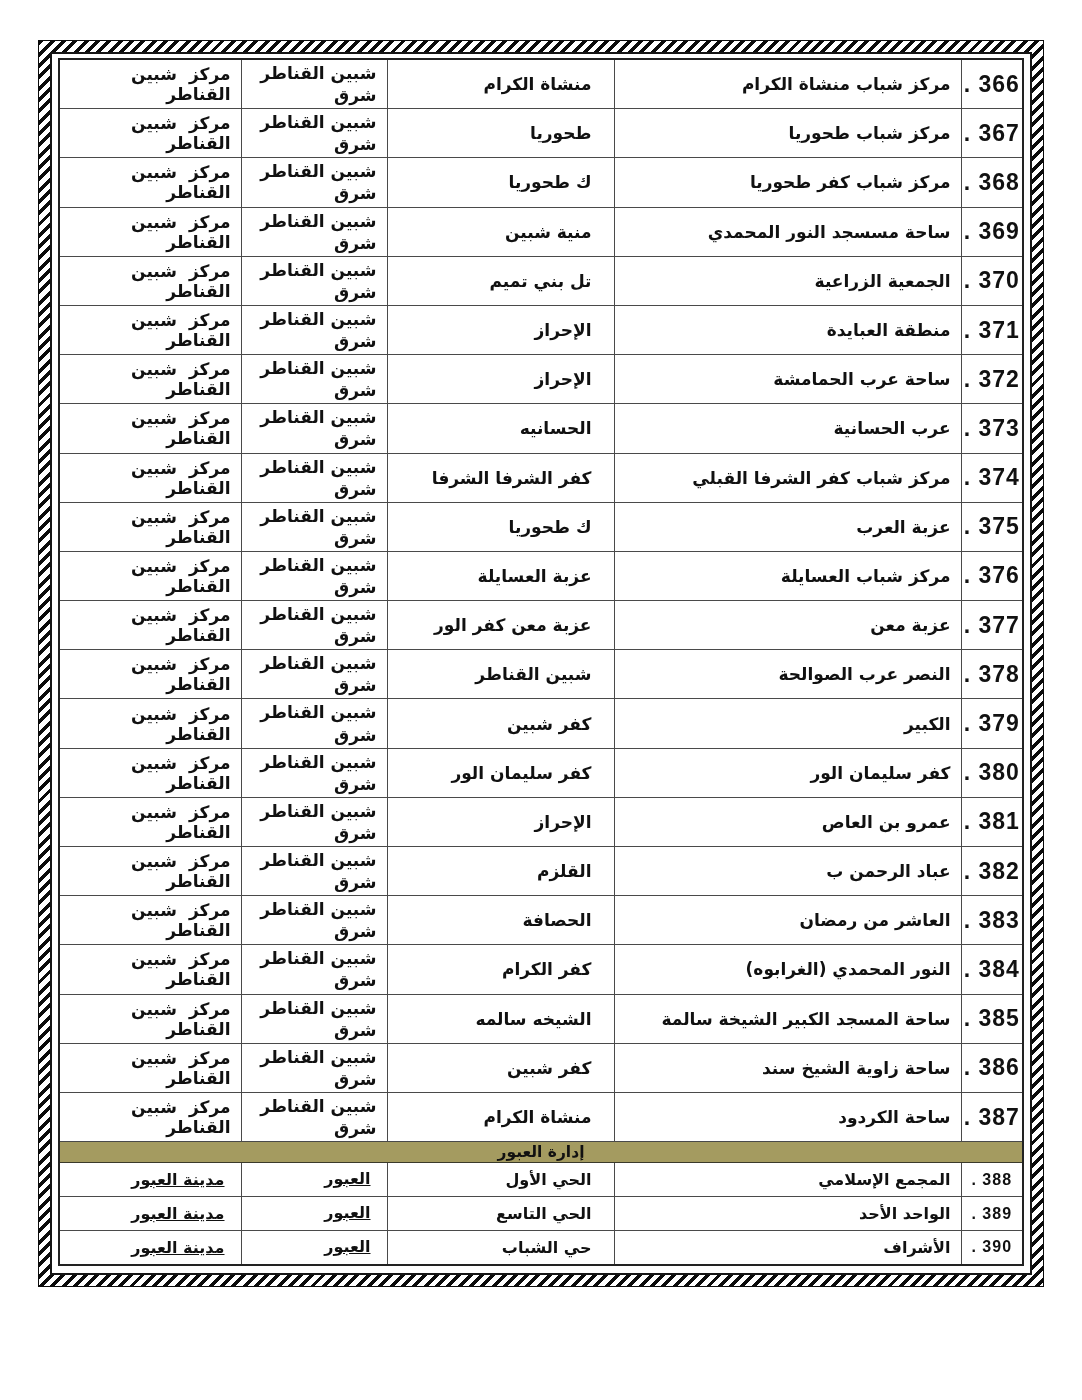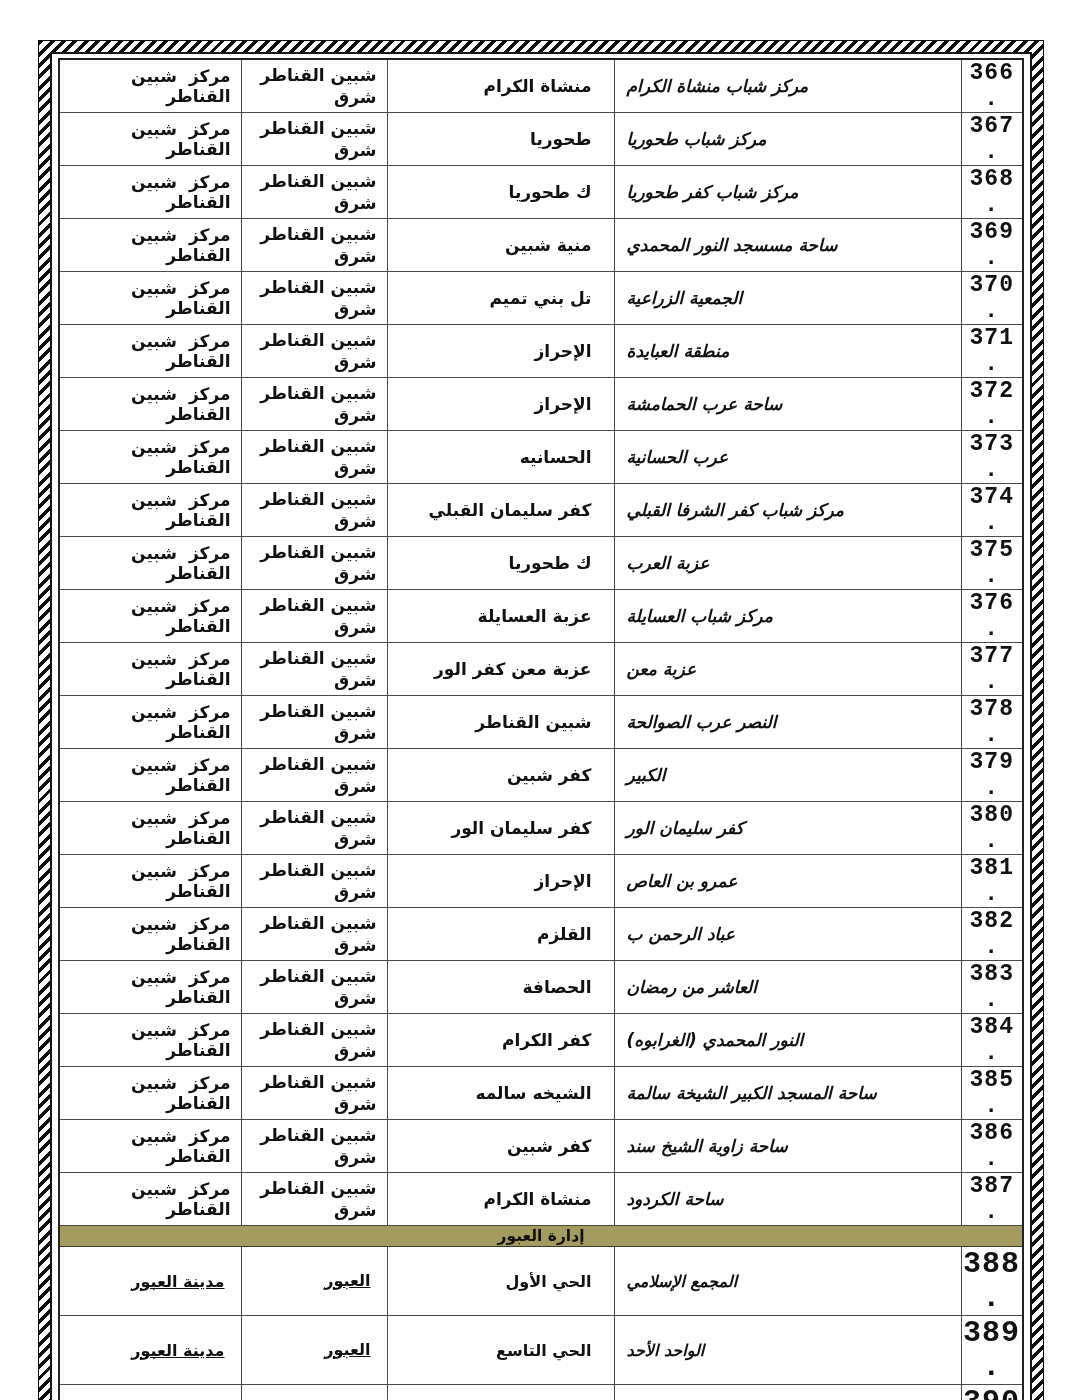--- a/index.html
+++ b/index.html
@@ -24,24 +24,24 @@
   td{
     border:1px solid #4a4a4a;vertical-align:middle;box-sizing:border-box;
     font-weight:bold;overflow:hidden;
   }
   
   tr.r1 td{height:48px;}
   
   tr.r2 td{height:34px;}
   td.no{
     text-align:center;font-size:23px;letter-spacing:1px;padding:0 2px;
-    font-family:Liberation Mono, monospace;
-  }
-  tr.r2 td.no{font-size:30px;border-radius:17px;}
-  td.name{text-align:left;padding:0 10px 0 12px;font-size:17px;font-style:italic;}
+    font-family:Liberation Sans, sans-serif;
+  }
+  tr.r2 td.no{font-size:16px;border-radius:17px;}
+  td.name{text-align:right;padding:0 10px 0 12px;font-size:17px;}
   td.place{text-align:right;padding:0 22px 0 4px;font-size:17px;margin-left:27px;}
   td.district{
     text-align:right;padding:2px 10px 2px 4px;font-size:17px;
     white-space:pre-line;line-height:1.3;
   }
   td.admin{text-align:right;padding:0 10px 0 4px;font-size:17px;word-spacing:6px;}
   tr.r2 td.name,tr.r2 td.place,tr.r2 td.district,tr.r2 td.admin{font-size:16px;}
   tr.r2 td.district,tr.r2 td.admin{text-align:right;padding-right:16px;word-spacing:normal;text-decoration:underline;}
   td.section-header{
     height:15px;text-align:center;font-size:15.5px;padding:1px 4px;
@@ -122,21 +122,21 @@
     <td class="no">373 .</td>
     <td class="name">عرب الحسانية</td>
     <td class="place">الحسانيه</td>
     <td class="district">شبين القناطر
 شرق</td>
     <td class="admin">مركز شبين القناطر</td>
   </tr>
           <tr class="r1">
     <td class="no">374 .</td>
     <td class="name">مركز شباب كفر الشرفا القبلي</td>
-    <td class="place">كفر سليمان القبلي</td>
+    <td class="place">كفر الشرفا الشرفا</td>
     <td class="district">شبين القناطر
 شرق</td>
     <td class="admin">مركز شبين القناطر</td>
   </tr>
           <tr class="r1">
     <td class="no">375 .</td>
     <td class="name">عزبة العرب</td>
     <td class="place">ك طحوريا</td>
     <td class="district">شبين القناطر
 شرق</td>

